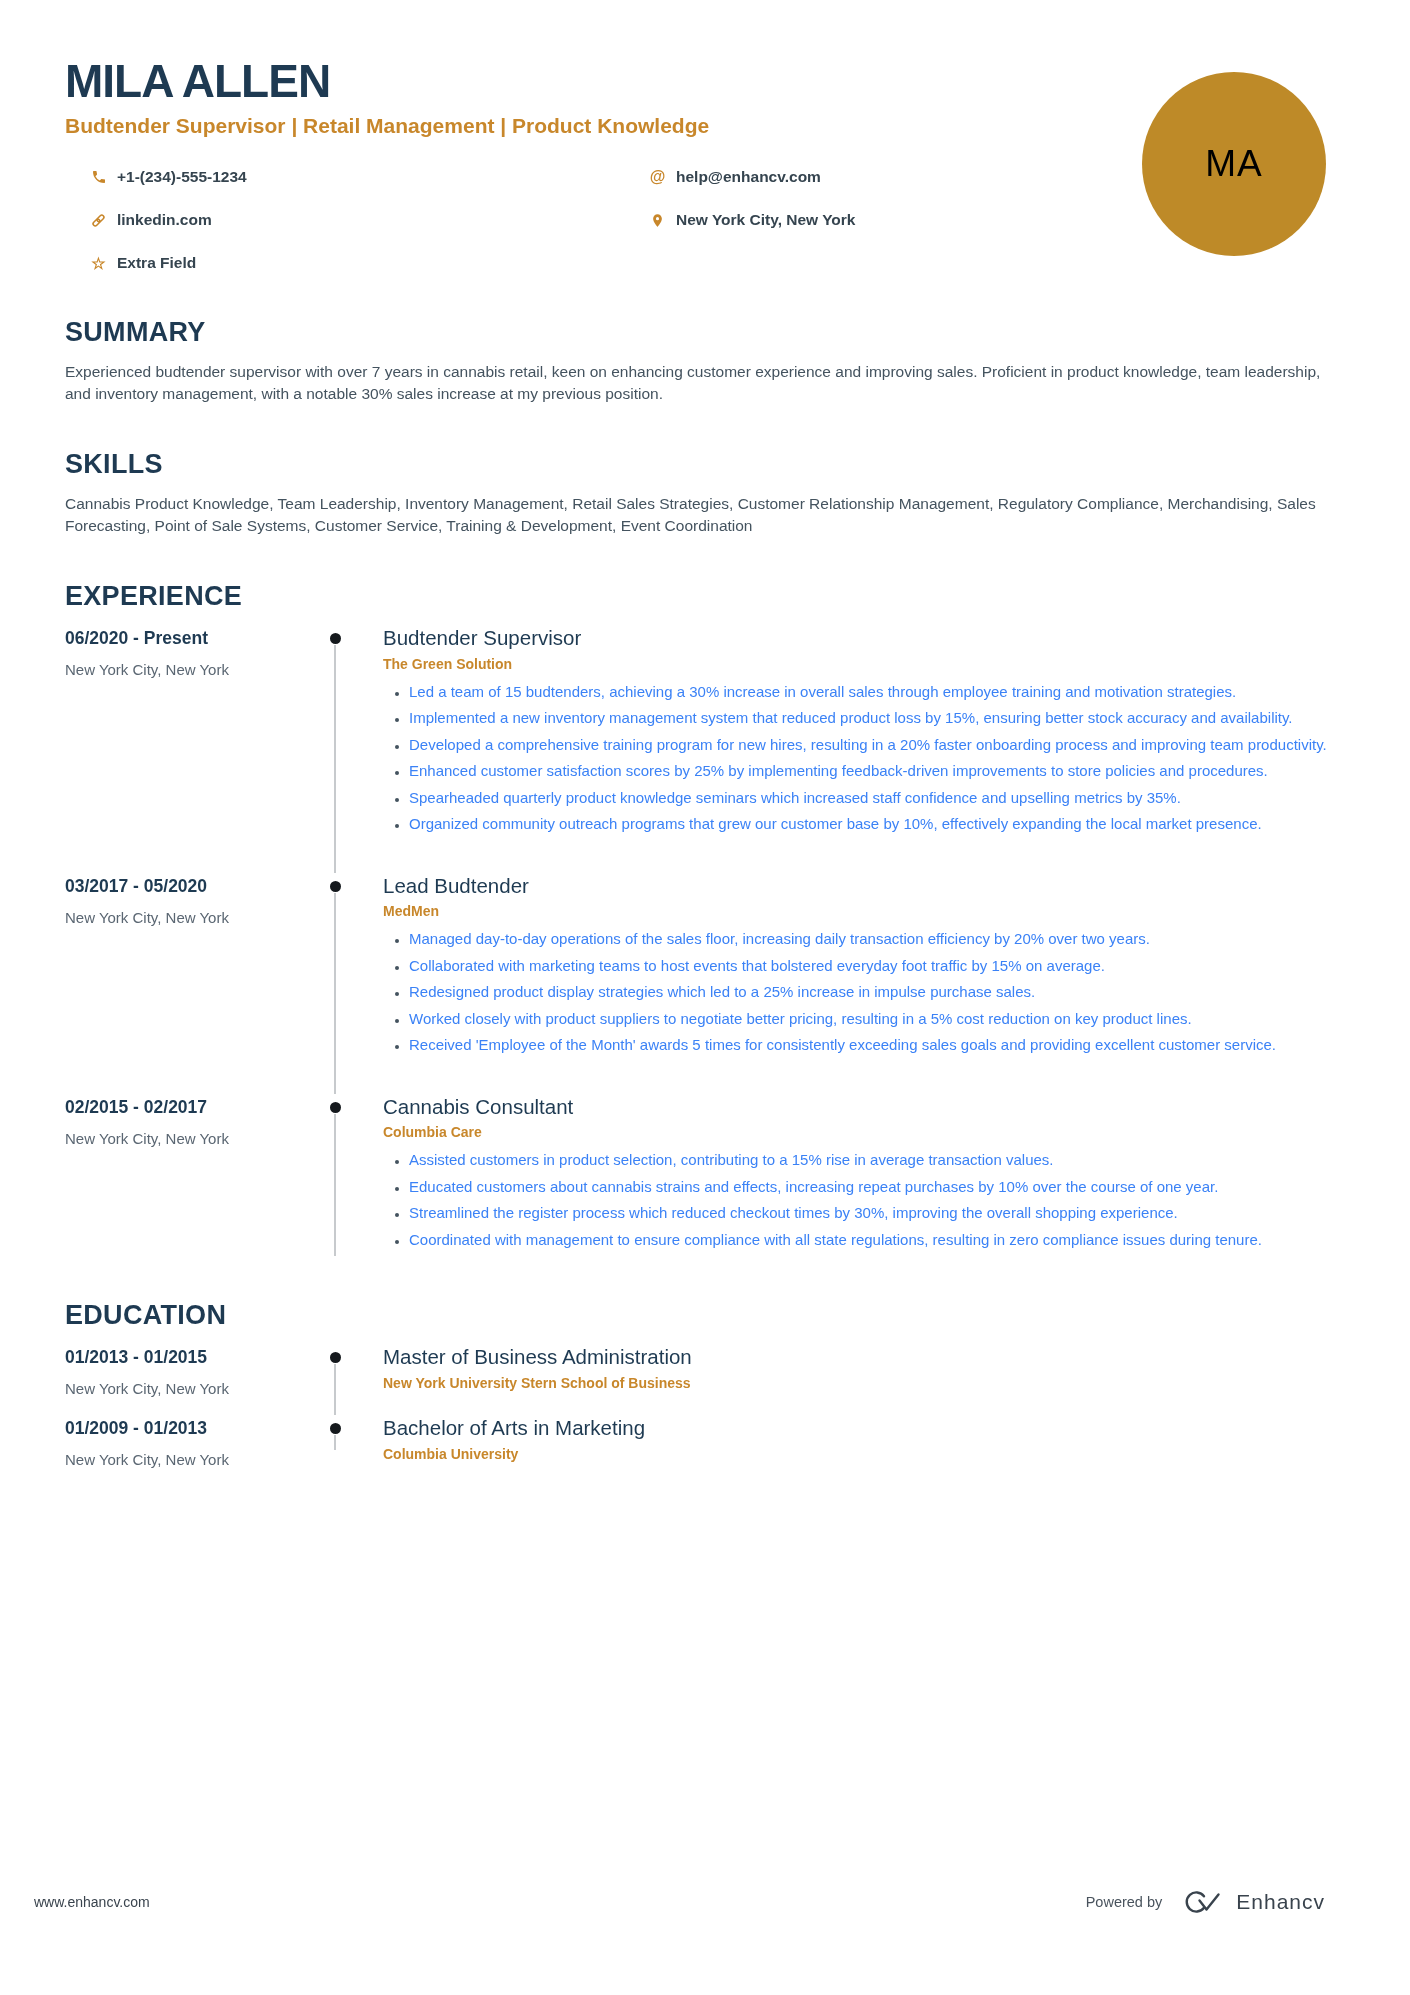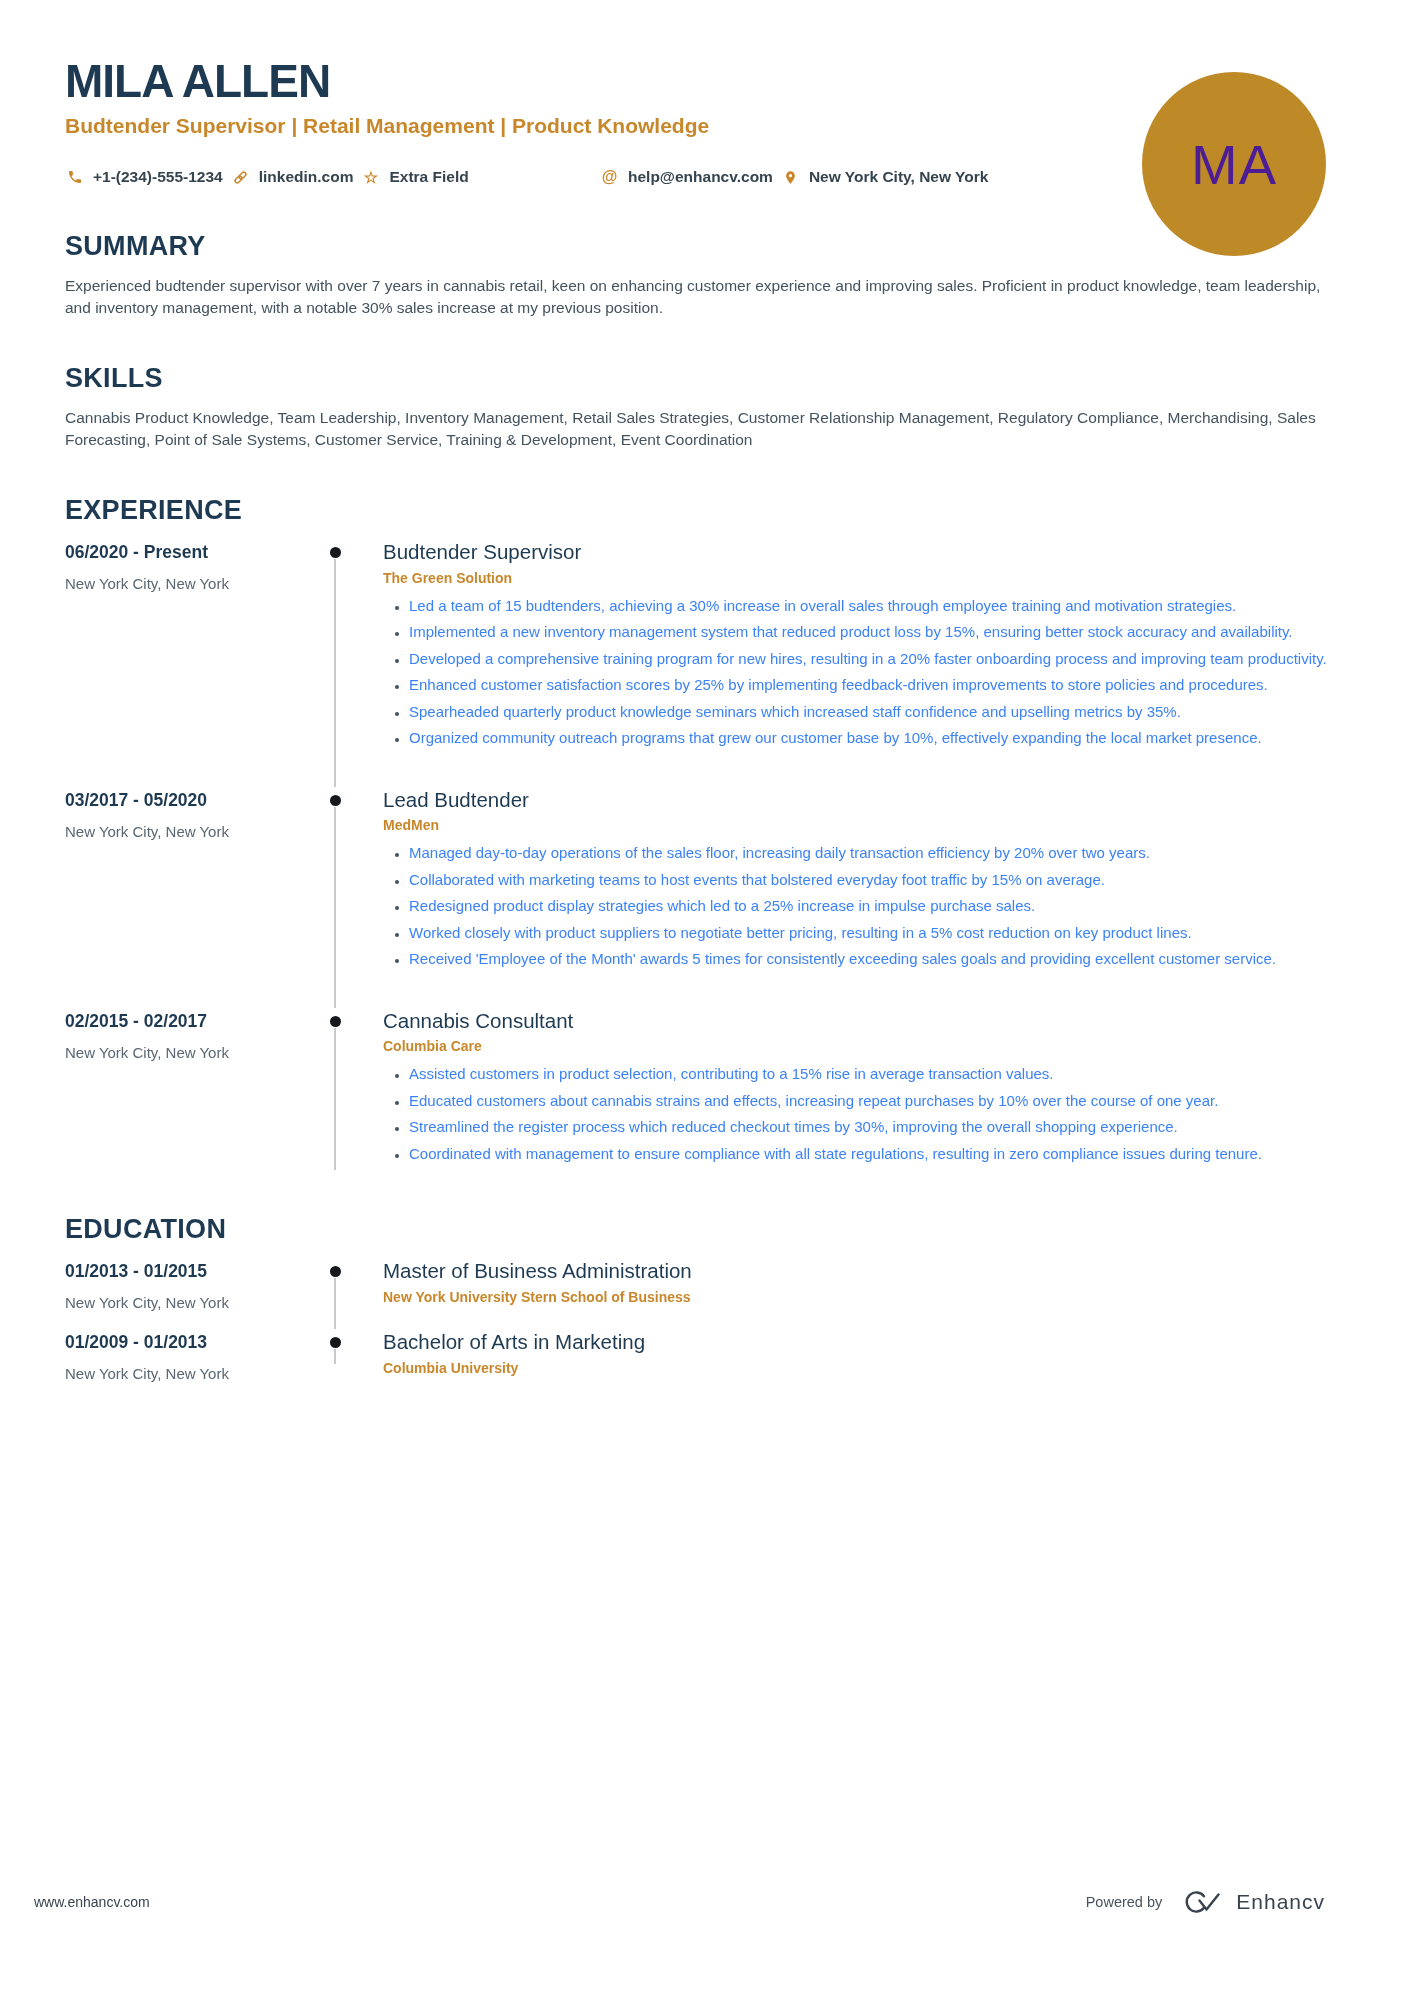--- a/index.html
+++ b/index.html
@@ -29,21 +29,21 @@
     margin-top: 9px;
     font-size: 21px;
     font-weight: 700;
     color: #C8872B;
   }
   .contacts {
     display: flex;
     margin-top: 30px;
     width: 1280px;
   }
-  .contact-col { display: flex; flex-direction: row; gap: 8px; }
+  .contact-col { display: flex; flex-direction: column; gap: 24px; margin-left: 24px; }
   .contact-col.left { width: 535px; }
   .contact-row {
     display: flex;
     align-items: center;
     gap: 9px;
     font-size: 15.5px;
     font-weight: 700;
     color: #35444F;
     height: 19px;
   }
@@ -62,22 +62,22 @@
     top: 72px;
     width: 184px;
     height: 184px;
     border-radius: 50%;
     background: #BE8A28;
     display: flex;
     align-items: center;
     justify-content: center;
   }
   .avatar span {
-    font-size: 56px;
-    color: #4c1d95;
+    font-size: 37px;
+    color: #000000;
     letter-spacing: 1px;
   }
 
   
   .section { margin-top: 44px; }
   .section h2 {
     font-size: 27px;
     font-weight: 700;
     letter-spacing: 0.3px;
     color: #1E3A52;

